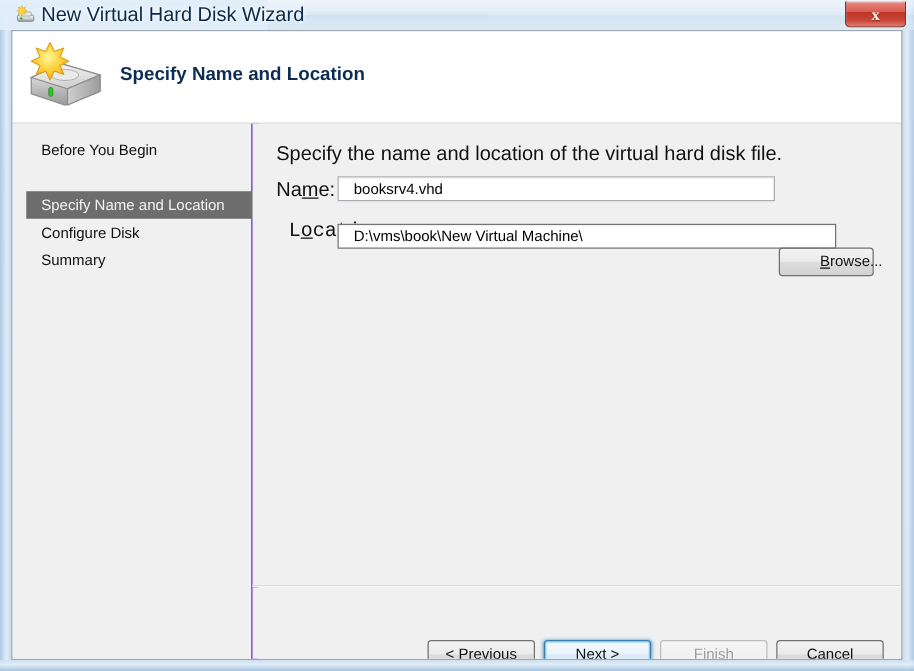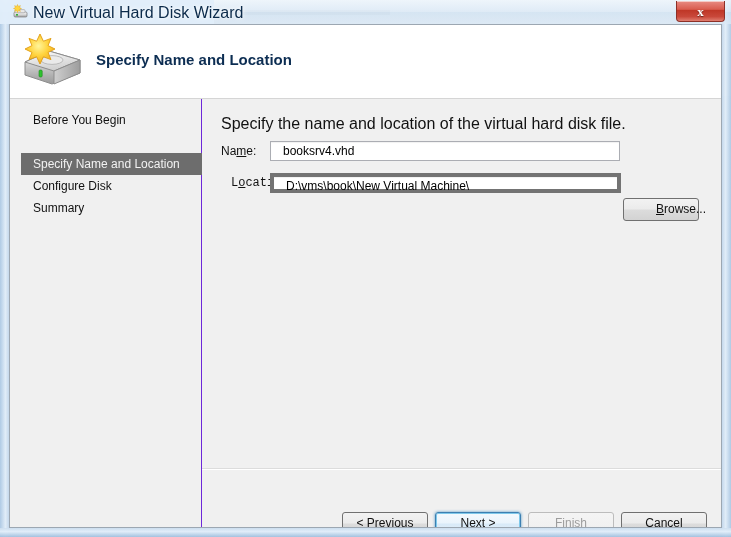--- a/index.html
+++ b/index.html
@@ -186,21 +186,21 @@
   }
   #intro-text {
     position: absolute;
     left: 19px; top: 16px;
     font-size: 16px;
     color: #111;
     white-space: nowrap;
   }
   .field-label {
     position: absolute;
-    font-size: 12px;
+    font-size: 16px;
     color: #111;
     white-space: nowrap;
   }
   #label-name     { left: 19px; top: 45px; }
   #label-location { left: 29px; top: 77px; font-family: Liberation Mono, monospace; }
 
   .txtbox {
     position: absolute;
     box-sizing: border-box;
     height: 20px;
@@ -211,23 +211,23 @@
     padding: 0 12px;
     line-height: 18px;
   }
   #name-input {
     left: 68px; top: 42px;
     width: 350px;
     border: 1px solid #abadb3;
     box-shadow: inset 0 1px 1px rgba(0,0,0,.06);
   }
   #location-input {
-    left: 68px; top: 74px;
-    width: 351px;
-    border: 4px solid #737373;
+    left: 68px; top: 80px;
+    width: 399px;
+    border: 1px solid #737373;
     box-shadow: inset 0 1px 1px rgba(0,0,0,.06);
   }
 
   
   .btn {
     position: absolute;
     box-sizing: border-box;
     height: 23px;
     border: 1px solid #707070;
     border-radius: 3px;

